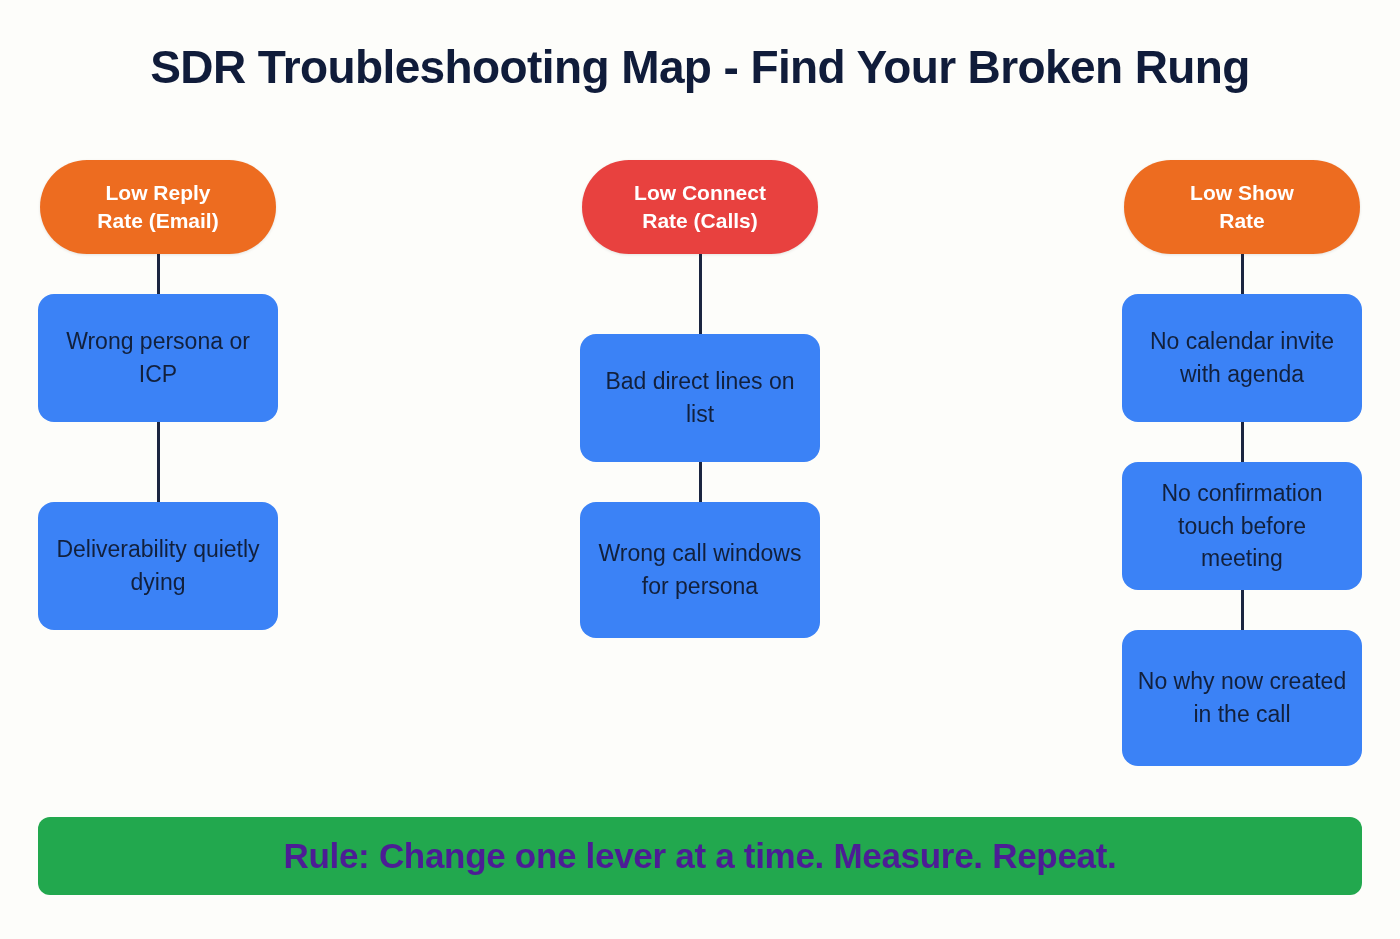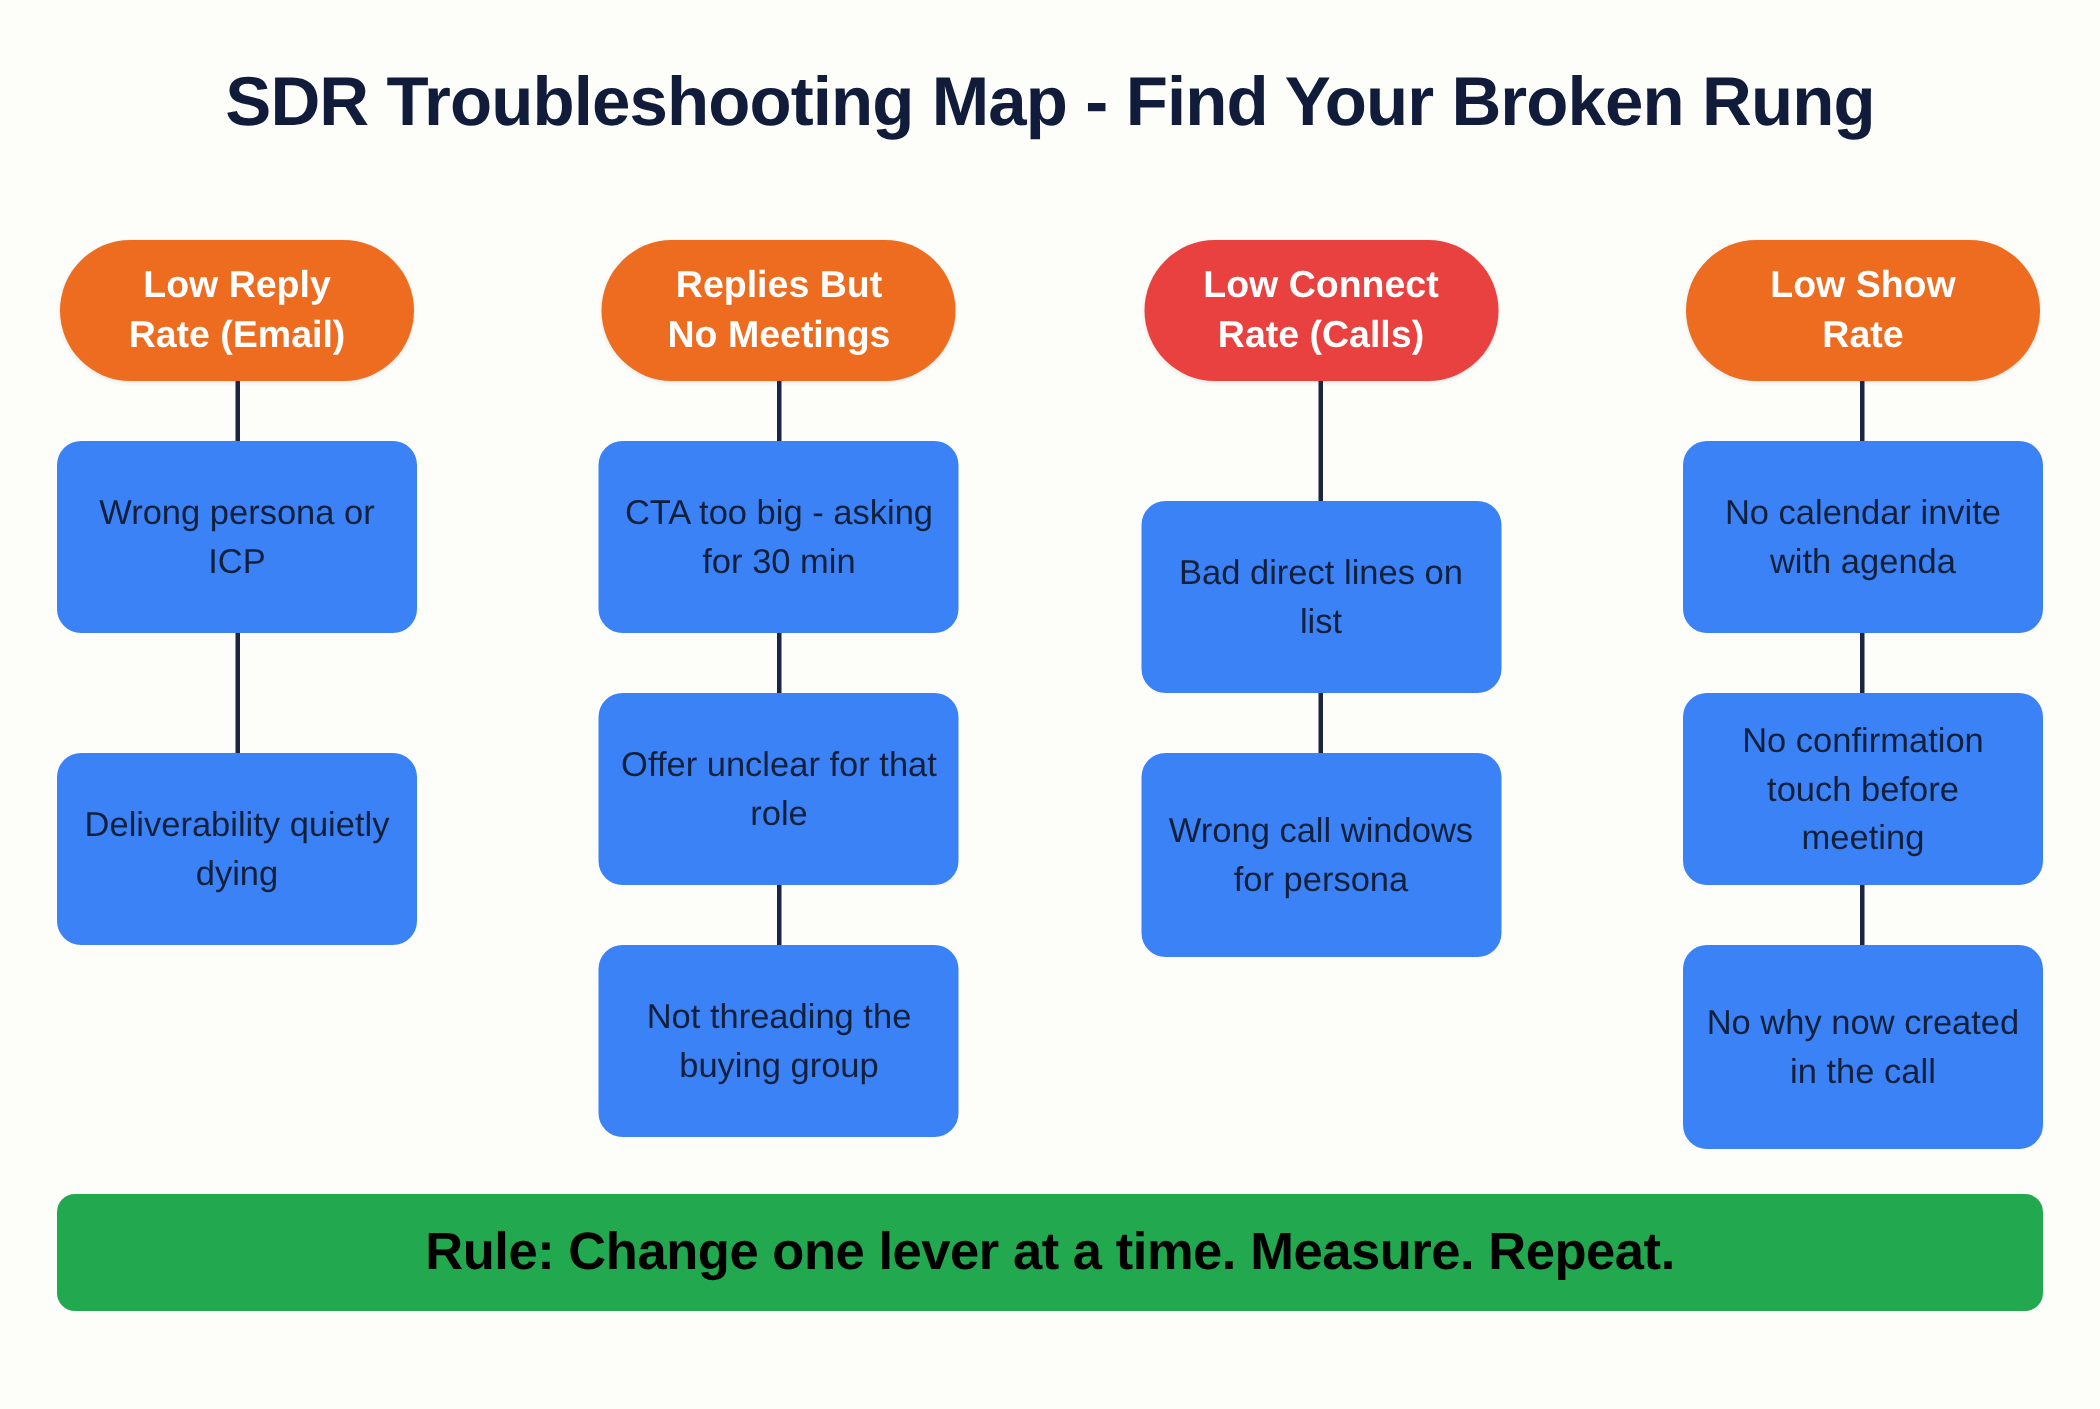--- a/index.html
+++ b/index.html
@@ -60,21 +60,21 @@
   
   .pill {
     width: 236px;
     height: 94px;
     border-radius: 47px;
     display: flex;
     align-items: center;
     justify-content: center;
     text-align: center;
     color: #FFFFFF;
-    font-size: 25px;
+    font-size: 21px;
     font-weight: 700;
     line-height: 1.32;
     padding: 0 12px;
     box-shadow: 0 1px 3px rgba(0,0,0,0.10);
   }
 
   .pill-orange { background: #ED6C20; }
   .pill-red    { background: #E8413F; }
 
   
@@ -100,29 +100,29 @@
     line-height: 1.42;
     padding: 10px 14px;
   }
 
   .step.tall { min-height: 136px; }
 
   
   .footer {
     position: absolute;
     left: 38px;
-    top: 796px;
+    top: 817px;
     width: 1324px;
     height: 78px;
     background: #22A84E;
     border-radius: 12px;
     display: flex;
     align-items: center;
     justify-content: center;
-    color: #000000;
+    color: #4c1d95;
     font-size: 35px;
     font-weight: 700;
     letter-spacing: -0.3px;
     white-space: nowrap;
   }
 </style>
 </head>
 <body>
 
 <div class="canvas">
@@ -135,31 +135,20 @@
       <div class="pill pill-orange">
         <span><span>Low Reply</span><br><span>Rate (Email)</span></span>
       </div>
       <div class="connector"></div>
       <div class="step">Wrong persona or ICP</div>
       <div class="connector"></div>
       <div class="connector"></div>
       <div class="step">Deliverability quietly dying</div>
     </div>
 
-    <div class="column">
-      <div class="pill pill-orange">
-        <span><span>Replies But</span><br><span>No Meetings</span></span>
-      </div>
-      <div class="connector"></div>
-      <div class="step">CTA too big - asking for 30 min</div>
-      <div class="connector"></div>
-      <div class="step">Offer unclear for that role</div>
-      <div class="connector"></div>
-      <div class="step">Not threading the buying group</div>
-    </div>
 
     <div class="column">
       <div class="pill pill-red">
         <span><span>Low Connect</span><br><span>Rate (Calls)</span></span>
       </div>
       <div class="connector"></div>
       <div class="connector"></div>
       <div class="step">Bad direct lines on list</div>
       <div class="connector"></div>
       <div class="step tall">Wrong call windows for persona</div>

